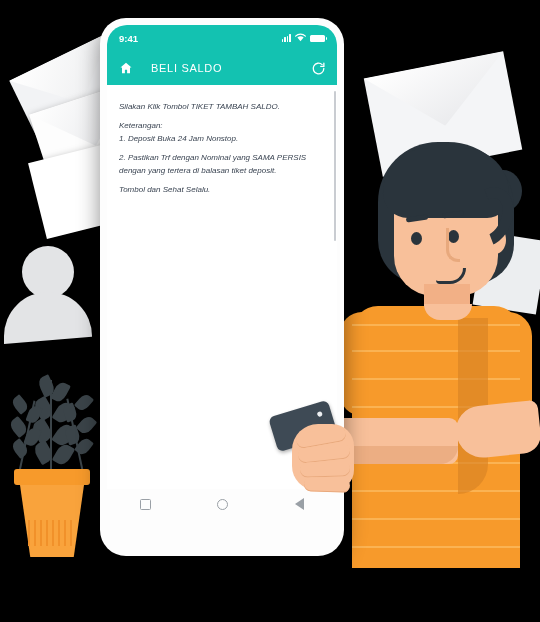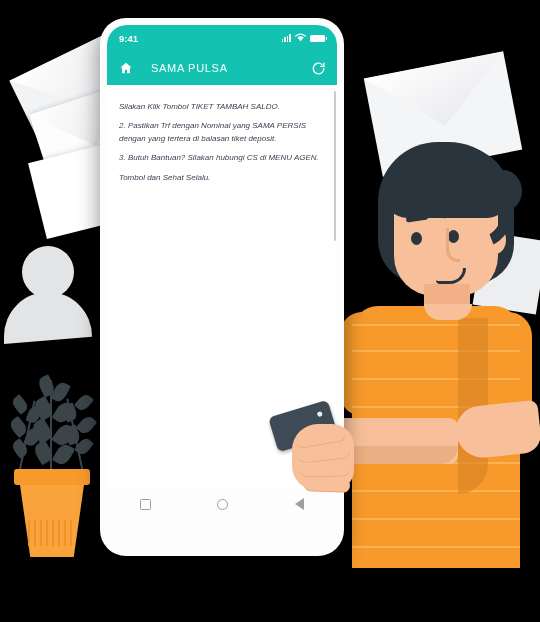--- a/index.html
+++ b/index.html
@@ -394,37 +394,38 @@
           <span class="battery"></span>
         </span>
       </div>
 
       <div id="appbar">
         <span class="icon-btn">
           <svg width="14" height="14" viewBox="0 0 24 24" fill="#fff">
             <path d="M12 3 L2.5 11.2 h2.6 V21 h5 v-6 h3.8 v6 h5 V11.2 h2.6 Z"></path>
           </svg>
         </span>
-        <span class="title">SAMA PULSA</span>
+        <span class="title">BELI SALDO</span>
         <span class="icon-btn">
           <svg width="15" height="15" viewBox="0 0 24 24" fill="none" stroke="#fff" stroke-width="2.1" stroke-linecap="round">
             <path d="M20.5 12 a8.5 8.5 0 1 1 -2.7 -6.2"></path>
             <path d="M20.6 3.4 v5.1 h-5.1"></path>
           </svg>
         </span>
       </div>
 
       <div id="content">
         <div id="scrollbar"></div>
 
 
         <div id="body-text">
           <p>Silakan Klik Tombol TIKET TAMBAH SALDO.</p>
+          <p class="tight">Keterangan:</p>
+          <p>1. Deposit Buka 24 Jam Nonstop.</p>
           <p>2. Pastikan Trf dengan Nominal yang SAMA PERSIS dengan yang tertera di balasan tiket deposit.</p>
-          <p>3. Butuh Bantuan? Silakan hubungi CS di MENU AGEN.</p>
           <p>Tombol dan Sehat Selalu.</p>
         </div>
 
       </div>
 
       <div id="navbar">
         <span class="nav-ico sq"></span>
         <span class="nav-ico ci"></span>
         <span class="tri"></span>
       </div>

